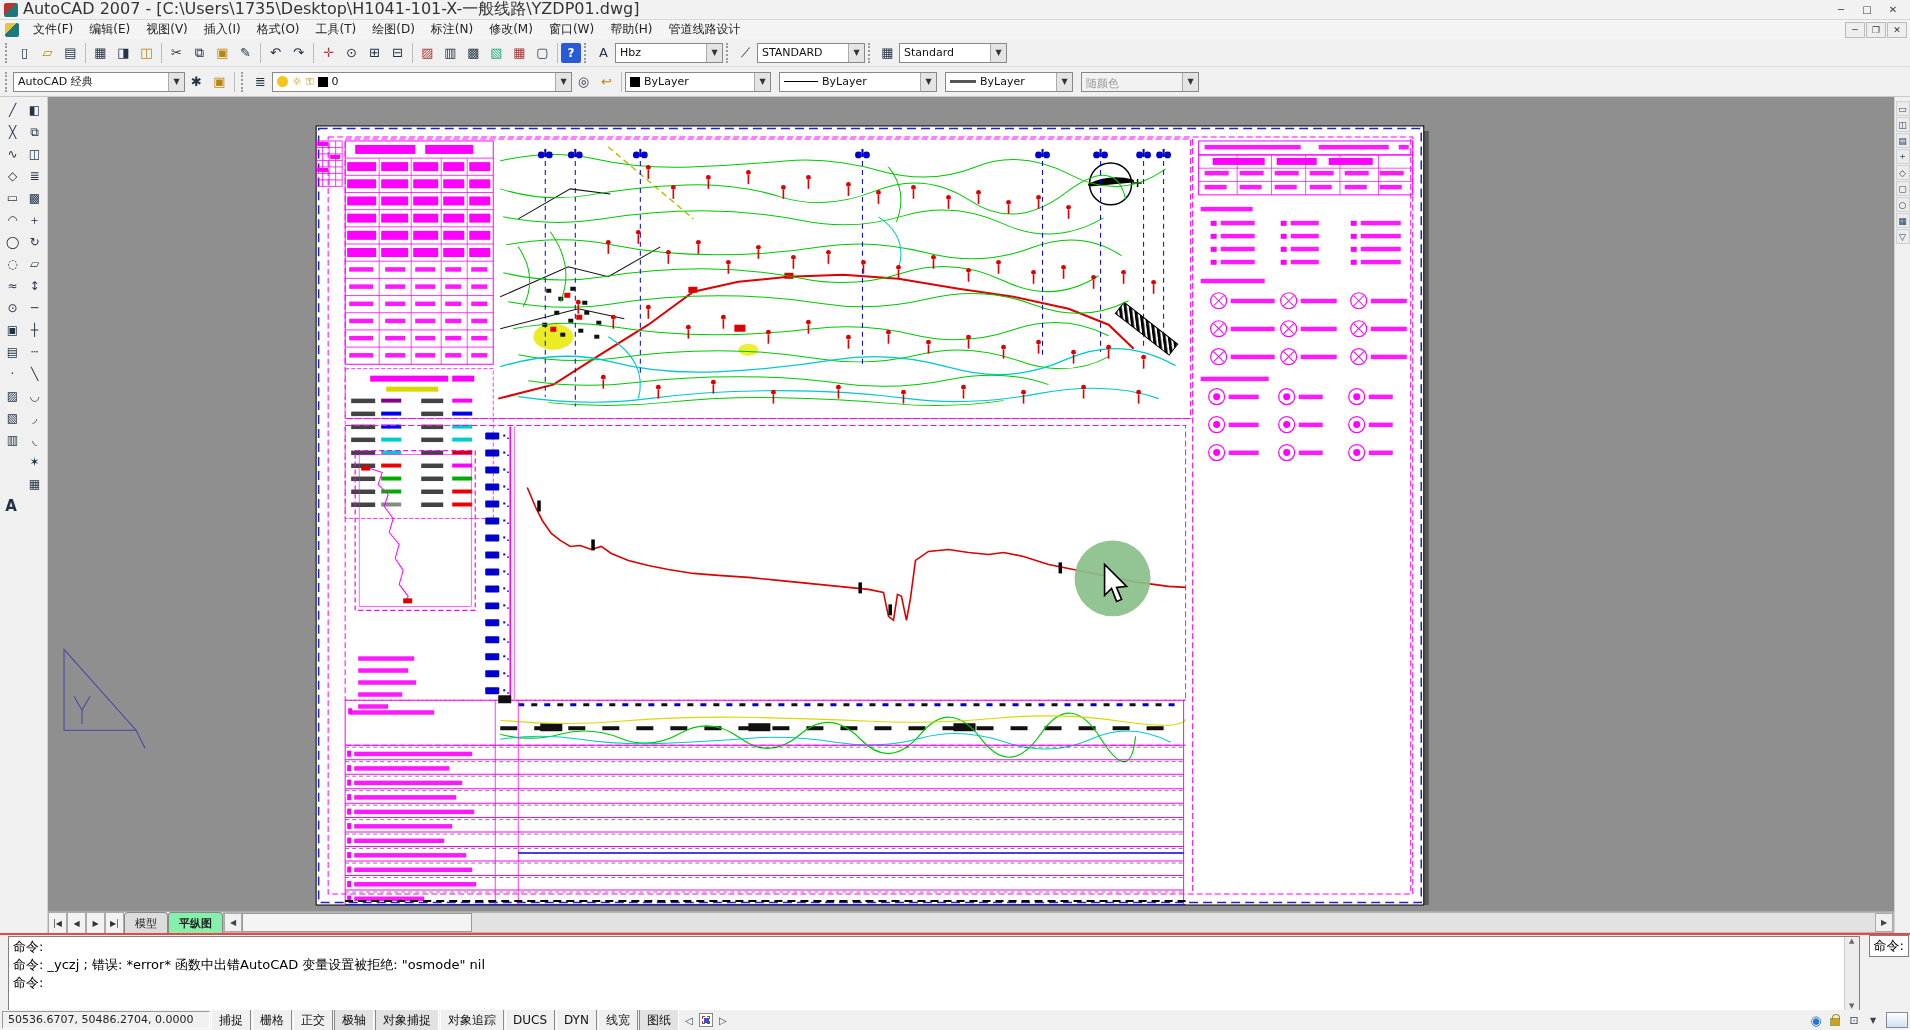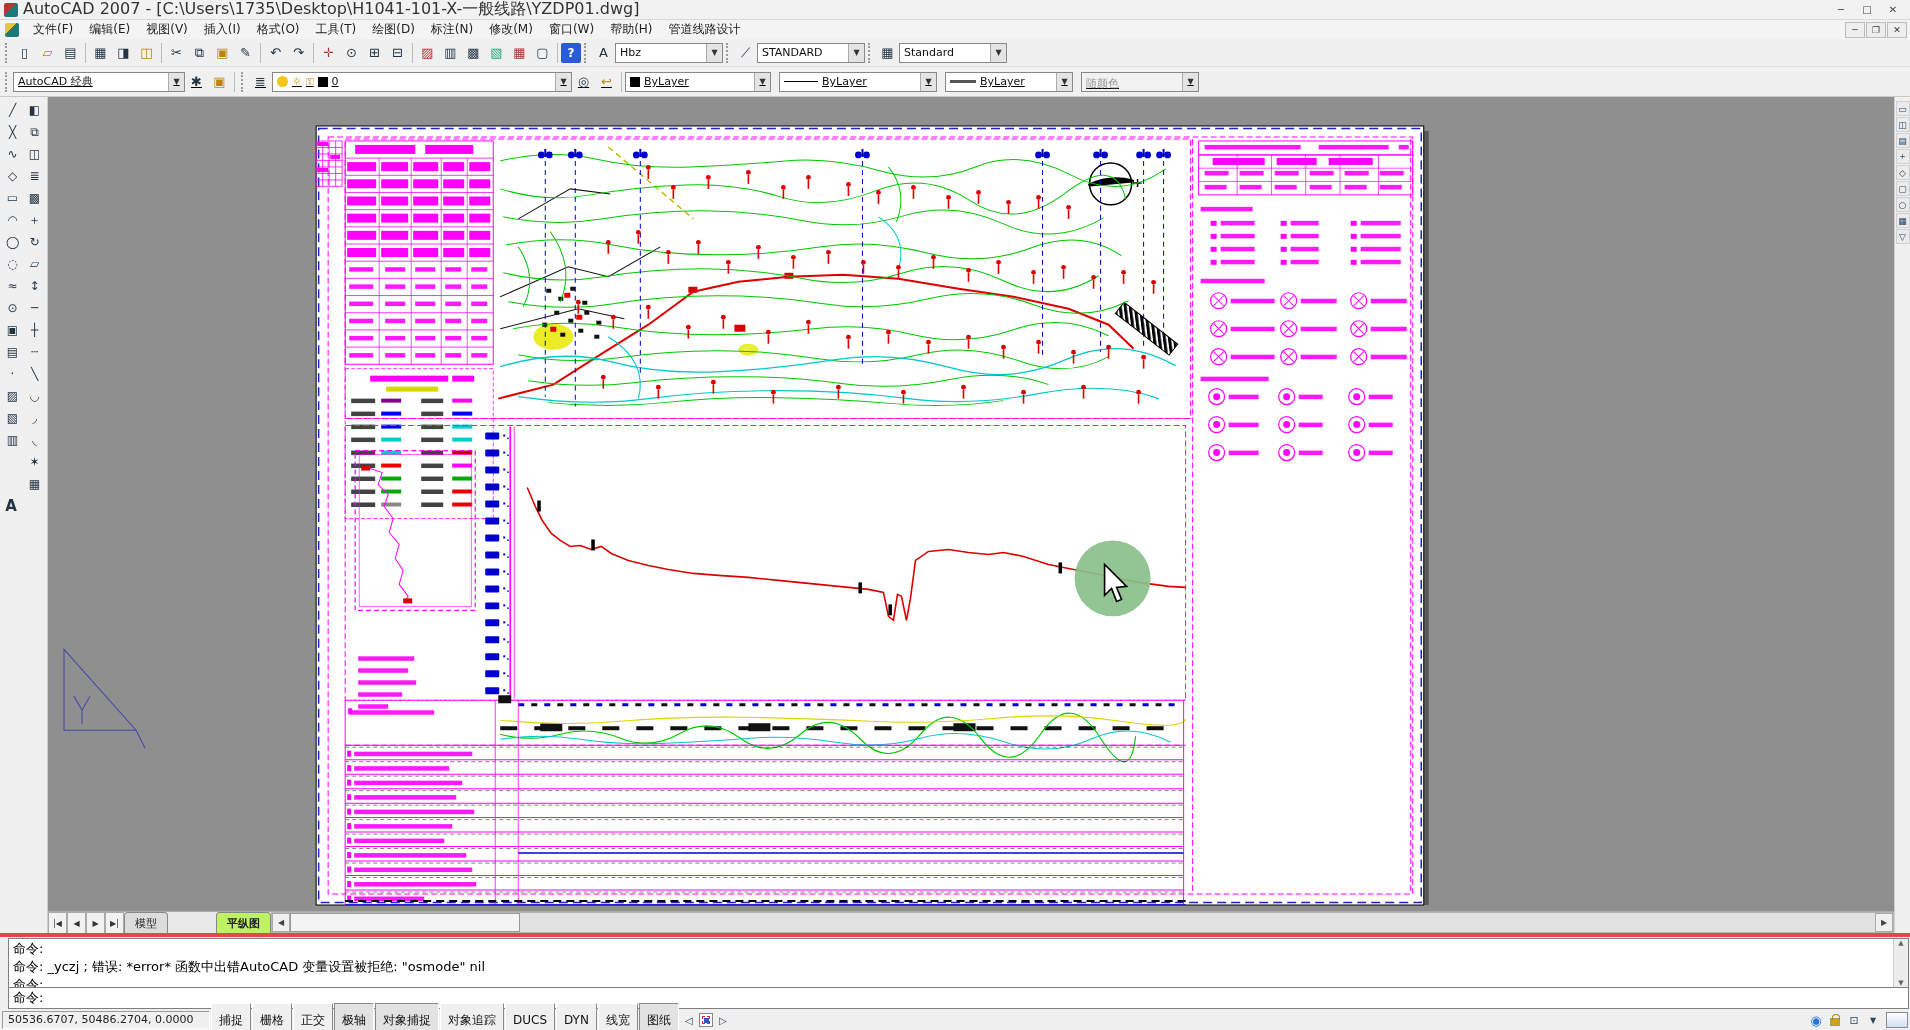--- a/index.html
+++ b/index.html
@@ -15,21 +15,21 @@
   
   #menubar{height:19px;background:#f4f4f4;display:flex;align-items:center;padding:0 3px;font-size:12px;color:#222;flex:0 0 auto;}
   #menubar .docicon{width:14px;height:14px;margin:0 6px 0 2px;background:linear-gradient(135deg,#e8c43c 0 40%,#1b7a7a 40% 100%);border-radius:2px;}
   .menu-item{padding:1px 8px;white-space:nowrap;}
   #menubar .spacer{flex:1;}
   .cwbtn{width:20px;height:16px;display:flex;align-items:center;justify-content:center;font-size:9px;color:#333;border:1px solid #bbb;background:#eee;margin-left:1px;}
 
   
   .toolbar{background:#f0f0f0;display:flex;align-items:center;padding:1px 2px;flex:0 0 auto;}
   #tbA{height:28px;border-bottom:1px solid #ddd;}
-  #tbB{height:30px;border-bottom:1px solid #c8c8c8;text-decoration:underline;}
+  #tbB{height:30px;border-bottom:1px solid #c8c8c8;}
   .grip{width:5px;height:20px;margin:0 3px;border-left:2px dotted #9a9a9a;}
   .sep{width:1px;height:20px;background:#bbb;margin:0 3px;}
   .tbtn{width:23px;height:23px;display:flex;align-items:center;justify-content:center;font-size:13px;color:#234;border:1px solid transparent;}
   .tbtn.yl{color:#b8860b;} .tbtn.gn{color:#2a7;} .tbtn.rd{color:#a33;}
   .tbtn.help{background:#2a5bd7;color:#fff;border-radius:2px;font-weight:bold;font-size:12px;width:20px;height:20px;}
   .combo{height:20px;background:#fff;border:1px solid #888;display:flex;align-items:center;font-size:11px;color:#111;position:relative;}
   .combo .val{flex:1;padding:0 4px;white-space:nowrap;overflow:hidden;display:flex;align-items:center;gap:4px;}
   .combo .arr{width:16px;height:100%;background:#e4e4e4;border-left:1px solid #aaa;display:flex;align-items:center;justify-content:center;font-size:8px;color:#333;}
   .combo.dis{background:#f2f2f2;color:#888;align-items:flex-end;}
   .chip{display:inline-block;width:10px;height:10px;background:#000;}
@@ -47,28 +47,28 @@
   #rightdock{width:16px;background:#f0f0f0;border-left:1px solid #cfcfcf;display:flex;flex-direction:column;align-items:center;padding-top:4px;gap:1px;}
   .rbtn{width:14px;height:15px;font-size:9px;color:#246;display:flex;align-items:center;justify-content:center;border:1px solid #d0d0d0;background:#ebebeb;}
 
   #viewport{flex:1;display:flex;flex-direction:column;min-width:0;background:#8f8f8f;}
   #cad-svg{flex:1;display:block;}
 
   
   #tabrow{height:22px;background:#e9e9e9;display:flex;align-items:stretch;border-top:1px solid #aaa;font-size:11px;flex:0 0 auto;}
   .navbtn{width:19px;display:flex;align-items:center;justify-content:center;font-size:8px;color:#333;border:1px solid #aaa;background:#f2f2f2;border-bottom:none;}
   .tab{padding:2px 10px;border:1px solid #888;border-bottom:none;border-radius:4px 4px 0 0;background:#dcdcdc;display:flex;align-items:center;color:#222;}
-  .tab.active{background:#bef264;font-weight:bold;margin-left:48px;}
+  .tab.active{background:#86efac;font-weight:bold;}
   #hscroll{flex:1;display:flex;align-items:stretch;border:1px solid #b5b5b5;background:#e2e2e2;}
   #hscroll .sarr{width:18px;background:#f0f0f0;border:1px solid #aaa;font-size:8px;color:#444;display:flex;align-items:center;justify-content:center;}
   #hscroll .thumb{width:230px;background:#f4f4f4;border:1px solid #999;margin-left:0;}
   #hscroll .track{flex:1;}
 
   
-  #cmdwin{height:77px;background:#f0f0f0;border-top:4px solid #ef4444;display:flex;flex-direction:column;flex:0 0 auto;}
+  #cmdwin{height:77px;background:#f0f0f0;border-top:2px solid #ef4444;display:flex;flex-direction:row;flex:0 0 auto;}
   #cmdhist{flex:1;background:#fff;border:1px solid #808080;border-bottom:none;margin:1px 1px 0 8px;padding:1px 4px;font-size:13px;color:#000;overflow:hidden;position:relative;}
   #cmdhist .cline{height:18px;line-height:18px;white-space:nowrap;}
   #cmdprompt{height:22px;background:#fff;border:1px solid #808080;margin:0 1px 1px 8px;padding:0 4px;font-size:13px;line-height:20px;color:#000;}
   #cmdhist .vsb{position:absolute;right:0;top:0;bottom:0;width:15px;background:#ececec;border-left:1px solid #ccc;display:flex;flex-direction:column;justify-content:space-between;align-items:center;font-size:7px;color:#666;}
 
   
   #statusbar{height:20px;background:#f0f0f0;display:flex;align-items:center;padding:0 2px;font-size:12px;gap:1px;flex:0 0 auto;}
   #coords{width:208px;height:18px;line-height:16px;padding:0 5px;font-size:11px;color:#222;border:1px solid;border-color:#9a9a9a #fff #fff #9a9a9a;background:#f0f0f0;white-space:nowrap;}
   .tg{height:34px;padding:0 7px;display:flex;align-items:center;font-size:12px;color:#111;border:1px solid;border-color:#fff #8a8a8a #8a8a8a #fff;background:#f0f0f0;white-space:nowrap;}
   .tg.on{border-color:#8a8a8a #fff #fff #8a8a8a;background:#e2e2e2;}

